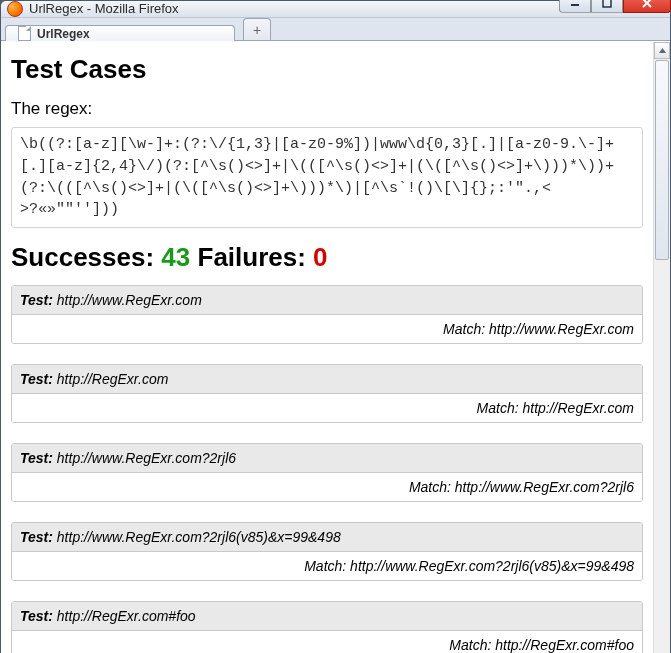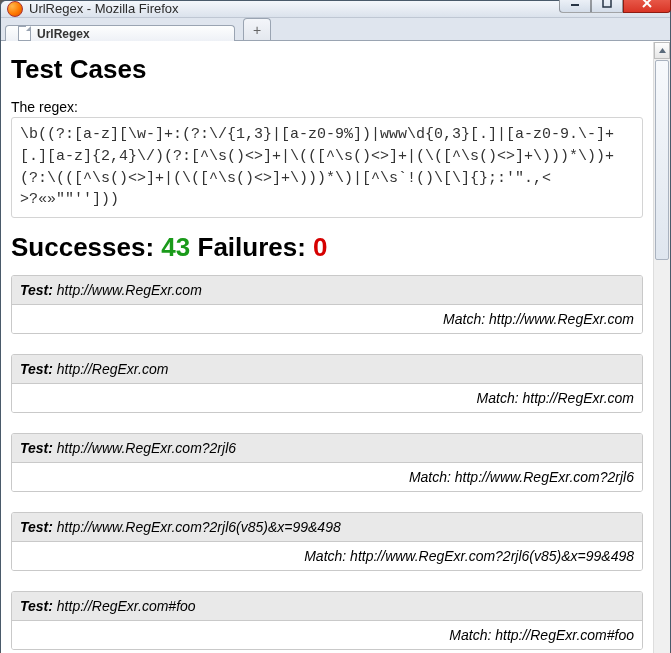--- a/index.html
+++ b/index.html
@@ -108,21 +108,21 @@
     height:17px;background:linear-gradient(#fefefe,#e6e6e6);
     border:1px solid #bcbcbc;display:flex;align-items:center;justify-content:center;
   }
   .scrollbar .thumb{
     position:absolute; top:18px; left:1px; right:1px; height:200px;
     background:linear-gradient(#f7f9fc,#dfe6ef);
     border:1px solid #a9b2bf; border-radius:2px;
   }
 
   h1.page-title{ font-size:26px; font-weight:bold; margin:6px 0 14px; color:#000;}
-  .regex-label{ font-size:14px; margin-bottom:2px;}
+  .regex-label{ font-size:17px; margin-bottom:8px;}
   .regex-box{
     border:1px solid #d4d4d4; border-radius:3px; padding:6px 8px;
     font-family: "Courier New", monospace; font-size:15px; color:#333;
     line-height:1.45; word-break:break-all; white-space:pre-wrap;
     background:#fff;
   }
   .summary{
     font-size:26px; font-weight:bold; margin:14px 0 12px;
   }
   .summary .succ-n{color:#1a9a1a;}

